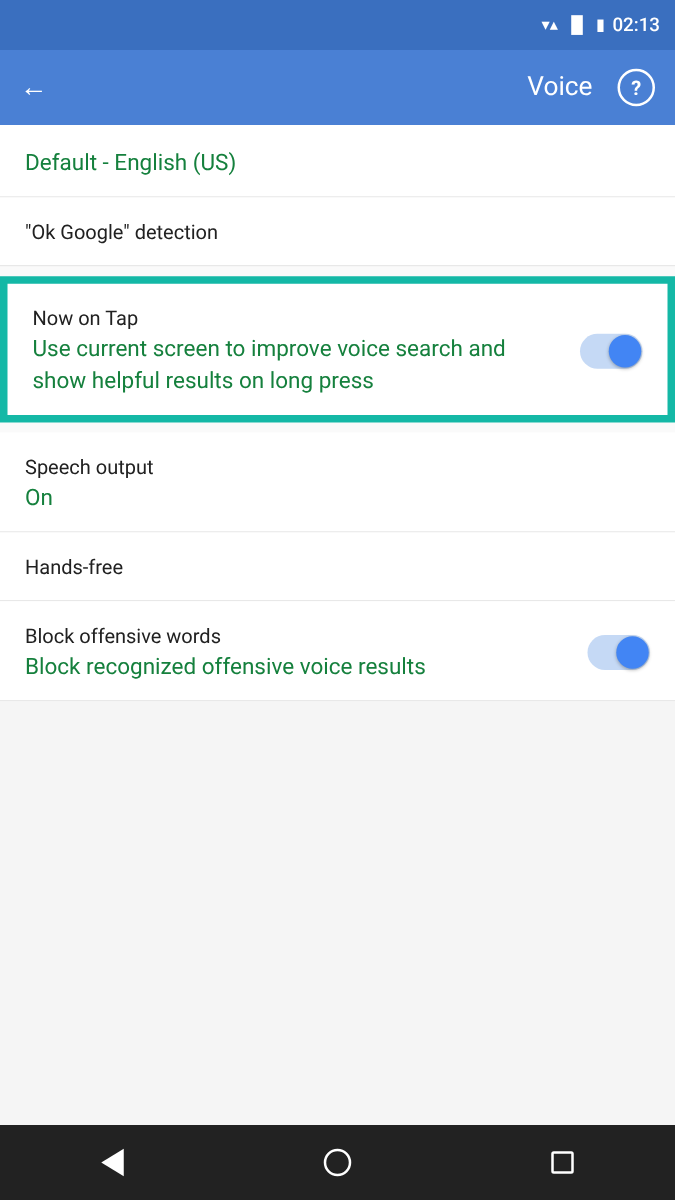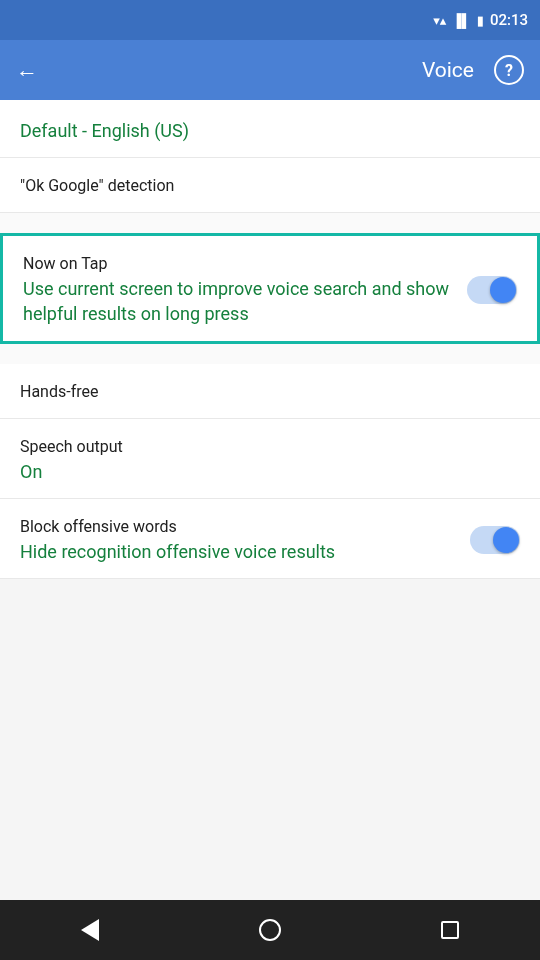--- a/index.html
+++ b/index.html
@@ -79,22 +79,22 @@
       width: 100%;
     }
 
     
     .settings-section {
       background: white;
       padding: 18px 20px 14px 20px;
       border-bottom: 1px solid #e8e8e8;
     }
     .settings-section.highlighted {
-      border: 3px solid #14b8a6;
-      margin: 20px 0;
+      border: 6px solid #14b8a6;
+      margin: 8px 0;
     }
 
     .item-title {
       font-size: 16px;
       color: #212121;
       font-weight: 400;
       margin-bottom: 3px;
     }
     .item-subtitle {
       font-size: 18px;
@@ -226,34 +226,34 @@
         <div class="item-title">Now on Tap</div>
         <div class="item-subtitle">Use current screen to improve voice search and show helpful results on long press</div>
       </div>
       <div class="toggle on">
         <div class="knob"></div>
       </div>
     </div>
   </div>
 
   <div class="settings-section-plain">
-    <div class="item-title">Hands-free</div>
-  </div>
-
-  <div class="settings-section-plain">
     <div class="item-title">Speech output</div>
     <div class="item-subtitle">On</div>
+  </div>
+
+  <div class="settings-section-plain">
+    <div class="item-title">Hands-free</div>
   </div>
 
 
   <div class="settings-section-plain">
     <div class="item-row">
       <div class="item-text">
         <div class="item-title">Block offensive words</div>
-        <div class="item-subtitle">Hide recognition offensive voice results</div>
+        <div class="item-subtitle">Block recognized offensive voice results</div>
       </div>
       <div class="toggle on">
         <div class="knob"></div>
       </div>
     </div>
   </div>
 
 </div>
 
 <div class="bottom-nav">

